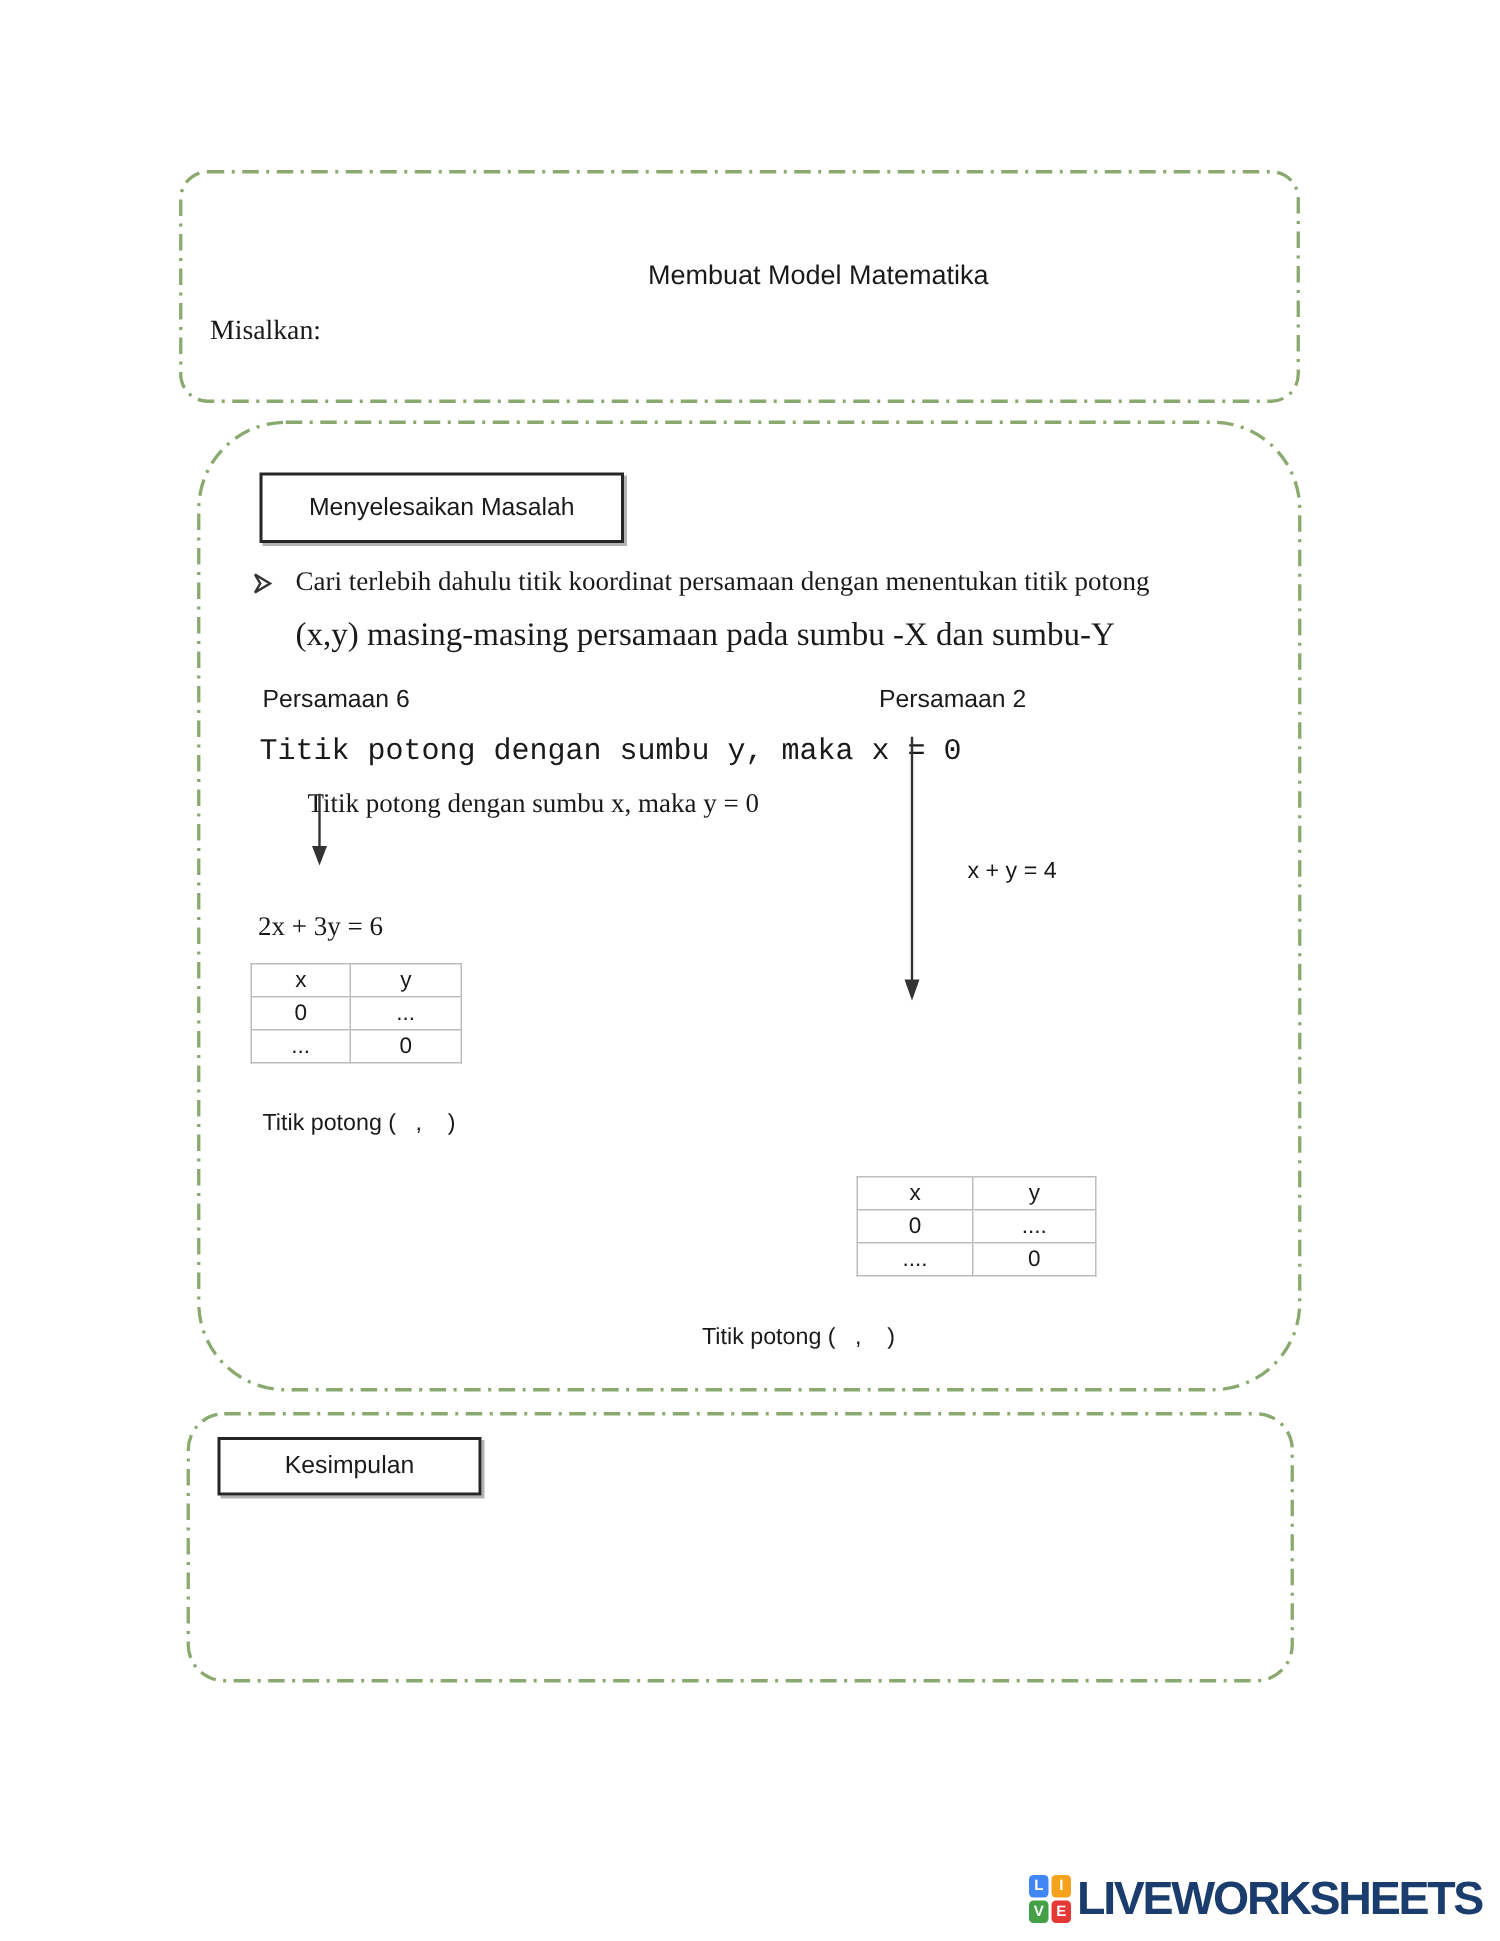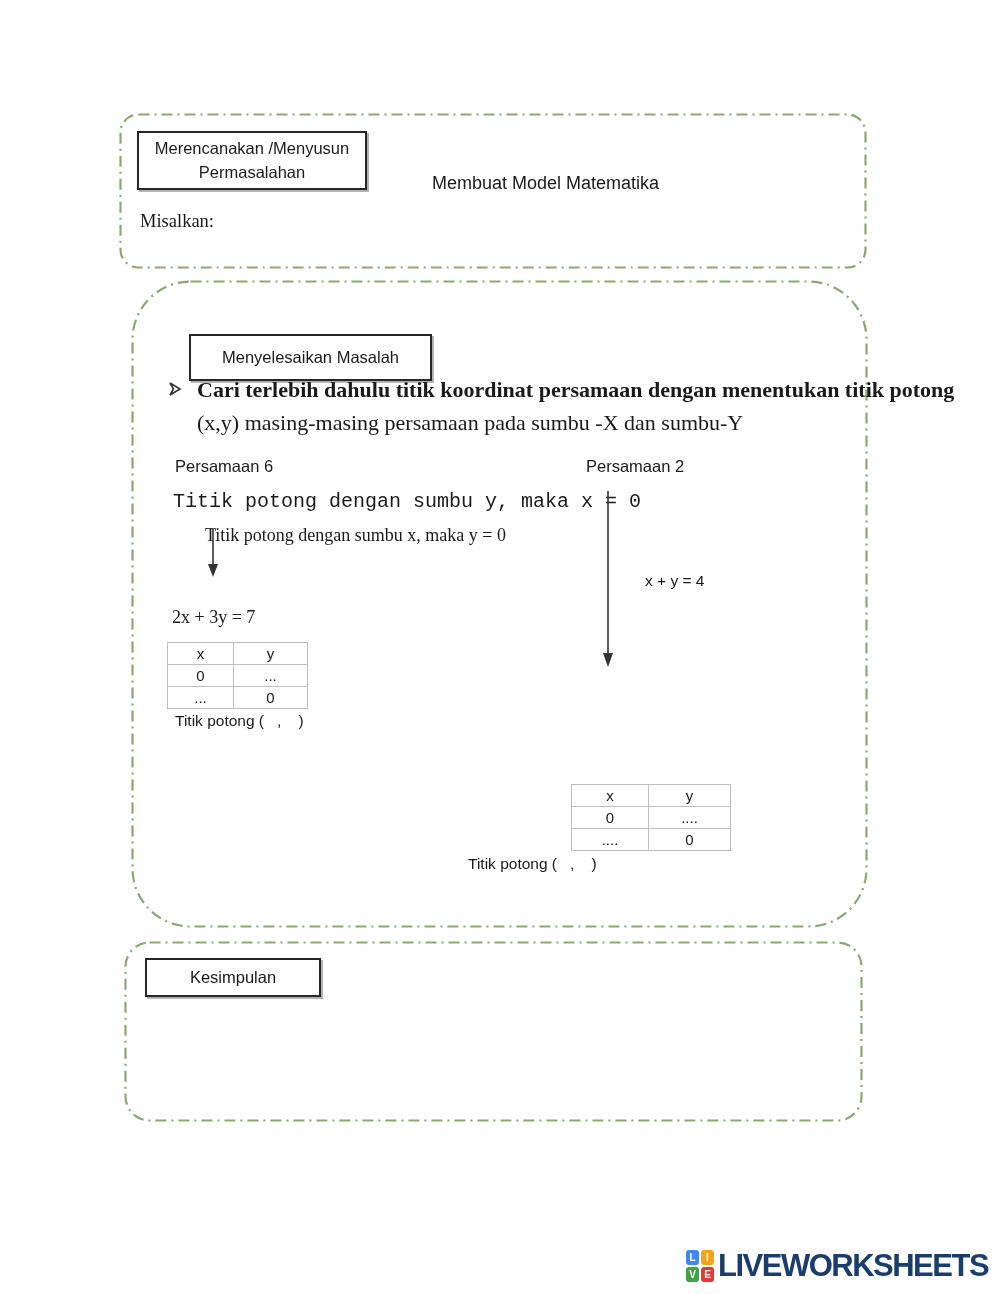--- a/index.html
+++ b/index.html
@@ -1,40 +1,40 @@
 <!DOCTYPE html>
 <html style="--border_green: #8aa96e; --label_border: #262626; --table_border: #bdbdbd; --arrow: #333333; --logo_navy: #1b3d6e; --tile_blue: #4285f4; --tile_orange: #f5a31c; --tile_green: #43a047; --tile_red: #e53935;"><head>
 <meta charset="utf-8">
 <style>
   html,body{margin:0;padding:0;background:#ffffff;}
   #canvas{position:relative;width:1000px;height:1294px;background:#ffffff;overflow:hidden;
           font-family:"Liberation Sans",sans-serif;color:#1a1a1a;}
   .abs{position:absolute;}
   .serif{font-family:"Liberation Serif",serif;}
   .sans{font-family:"Liberation Sans",sans-serif;}
-  .pre{white-space:pre;}
+  .pre{white-space:pre;margin-top:28px;}
 
   
   #sec1-frame{left:119px;top:113px;}
   #sec2-frame{left:131px;top:280px;}
   #sec3-frame{left:124px;top:941px;}
 
   
   .label-box{background:#ffffff;border:2px solid #262626;box-shadow:2px 2px 0 #b3b3b3;
              display:flex;flex-direction:column;align-items:center;justify-content:center;
              font-size:16.5px;color:#1a1a1a;text-align:center;line-height:1.45;}
   #label1{left:137px;top:131px;width:226px;height:55px;}
-  #label2{left:189px;top:315px;width:239px;height:43px;margin-top:19px;}
+  #label2{left:173px;top:315px;width:239px;height:43px;}
   #label3{left:145px;top:958px;width:172px;height:35px;}
 
   #sec1-title{left:432px;top:173px;font-size:18px;}
   #sec1-misalkan{left:140px;top:211px;font-size:18.5px;font-family:Liberation Serif, serif;}
 
   #bullet-icon{left:168px;top:382px;}
-  #bullet-line1{left:197px;top:377px;font-size:22px;font-weight:bold;}
+  #bullet-line1{left:197px;top:377px;font-size:18px;}
   #bullet-line2{left:197px;top:410px;font-size:22px;}
 
   #p1-heading{left:175px;top:457px;font-size:16.5px;}
   #p2-heading{left:586px;top:457px;font-size:16.5px;}
   #p1-line1{left:173px;top:490px;font-size:20px;font-family:Liberation Mono, monospace;}
   #p1-line2{left:173px;top:525px;font-size:18px;margin-left:32px;}
   #p1-equation{left:172px;top:607px;font-size:18px;}
   #p2-equation{left:645px;top:572px;font-size:15.5px;}
 
   #short-arrow{left:205px;top:529px;}
@@ -64,24 +64,20 @@
 </style>
 </head>
 <body>
 
 <div id="canvas">
 
   <svg id="sec1-frame" class="abs" width="748" height="156">
     <rect x="1.5" y="1.5" width="745" height="153" rx="18" fill="none" stroke="#8aa96e" stroke-width="2.2" stroke-dasharray="11 5 2 5"></rect>
   </svg>
 
-  <div id="label1" class="abs label-box">
-    <span>Merencanakan /Menyusun</span>
-    <span>Permasalahan</span>
-  </div>
 
   <div id="sec1-title" class="abs sans">Membuat Model Matematika</div>
 
   <div id="sec1-misalkan" class="abs serif">Misalkan:</div>
 
   <svg id="sec2-frame" class="abs" width="737" height="648">
     <rect x="1.5" y="1.5" width="734" height="645" rx="58" fill="none" stroke="#8aa96e" stroke-width="2.2" stroke-dasharray="11 5 2 5"></rect>
   </svg>
 
   <div id="label2" class="abs label-box">
@@ -104,21 +100,21 @@
     <line x1="8" y1="0" x2="8" y2="37" stroke="#333333" stroke-width="1.6"></line>
     <polygon points="3,35 13,35 8,48" fill="#333333"></polygon>
   </svg>
 
   <svg id="long-arrow" class="abs" width="16" height="177">
     <line x1="8" y1="0" x2="8" y2="164" stroke="#333333" stroke-width="1.6"></line>
     <polygon points="3,162 13,162 8,176" fill="#333333"></polygon>
   </svg>
 
   <div id="p2-equation" class="abs sans">x + y = 4</div>
-  <div id="p1-equation" class="abs serif">2x + 3y = 7</div>
+  <div id="p1-equation" class="abs serif">2x + 3y = 6</div>
 
   <table id="table1" class="abs grid">
     <tbody>
       <tr>
         <td class="c1">x</td>
         <td class="c2">y</td>
       </tr>
       <tr>
         <td class="c1">0</td>
         <td class="c2">...</td>

